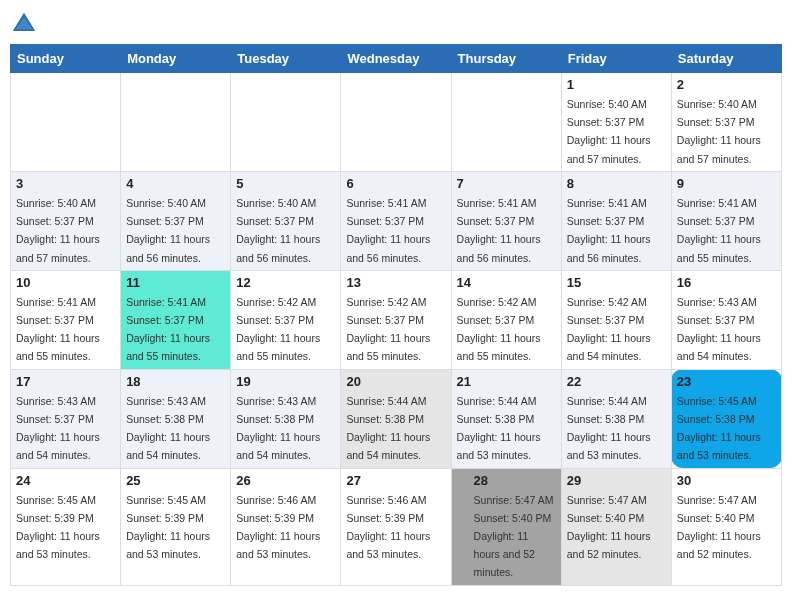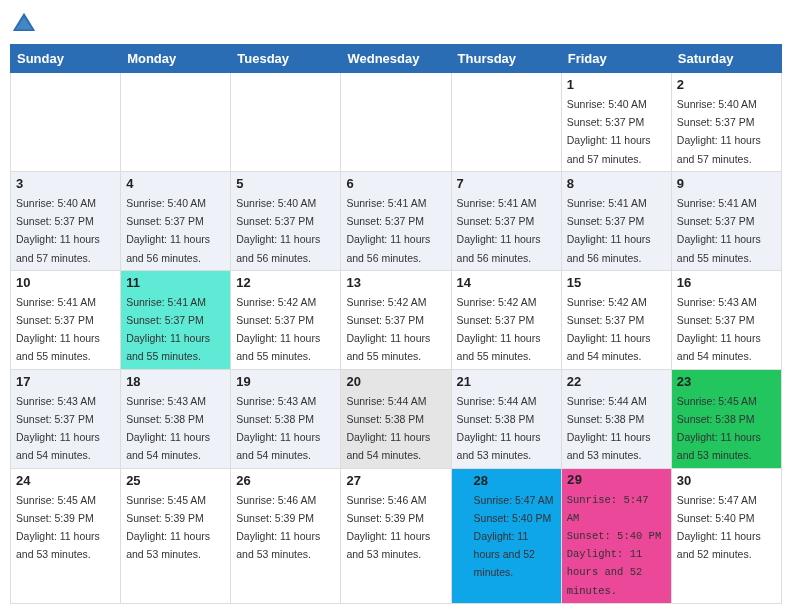--- a/index.html
+++ b/index.html
@@ -195,41 +195,41 @@
 Daylight: 11 hours and 54 minutes.</span></td>
         <td style="background: #e5e5e5;"><span class="day-num">20</span><span class="day-info" style="white-space: pre-line;">Sunrise: 5:44 AM
 Sunset: 5:38 PM
 Daylight: 11 hours and 54 minutes.</span></td>
         <td style="background: rgb(238, 241, 248);"><span class="day-num">21</span><span class="day-info" style="white-space: pre-line;">Sunrise: 5:44 AM
 Sunset: 5:38 PM
 Daylight: 11 hours and 53 minutes.</span></td>
         <td style="background: rgb(238, 241, 248);"><span class="day-num">22</span><span class="day-info" style="white-space: pre-line;">Sunrise: 5:44 AM
 Sunset: 5:38 PM
 Daylight: 11 hours and 53 minutes.</span></td>
-        <td style="background: #22c55e;"><span class="day-num">23</span><span class="day-info" style="white-space: pre-line;">Sunrise: 5:45 AM
+        <td style="background: #0ea5e9; border-radius: 12px;"><span class="day-num">23</span><span class="day-info" style="white-space: pre-line;">Sunrise: 5:45 AM
 Sunset: 5:38 PM
 Daylight: 11 hours and 53 minutes.</span></td>
       </tr>
       <tr>
         <td style="background: rgb(255, 255, 255);"><span class="day-num">24</span><span class="day-info" style="white-space: pre-line;">Sunrise: 5:45 AM
 Sunset: 5:39 PM
 Daylight: 11 hours and 53 minutes.</span></td>
         <td style="background: rgb(255, 255, 255);"><span class="day-num">25</span><span class="day-info" style="white-space: pre-line;">Sunrise: 5:45 AM
 Sunset: 5:39 PM
 Daylight: 11 hours and 53 minutes.</span></td>
         <td style="background: rgb(255, 255, 255);"><span class="day-num">26</span><span class="day-info" style="white-space: pre-line;">Sunrise: 5:46 AM
 Sunset: 5:39 PM
 Daylight: 11 hours and 53 minutes.</span></td>
         <td style="background: rgb(255, 255, 255);"><span class="day-num">27</span><span class="day-info" style="white-space: pre-line;">Sunrise: 5:46 AM
 Sunset: 5:39 PM
 Daylight: 11 hours and 53 minutes.</span></td>
-        <td style="background: #0ea5e9; padding-left: 22px;"><span class="day-num">28</span><span class="day-info" style="white-space: pre-line;">Sunrise: 5:47 AM
+        <td style="background: #a3a3a3; padding-left: 22px;"><span class="day-num">28</span><span class="day-info" style="white-space: pre-line;">Sunrise: 5:47 AM
 Sunset: 5:40 PM
 Daylight: 11 hours and 52 minutes.</span></td>
-        <td style="background: #ec4899; font-family: Liberation Mono, monospace;"><span class="day-num">29</span><span class="day-info" style="white-space: pre-line;">Sunrise: 5:47 AM
+        <td style="background: #e5e5e5;"><span class="day-num">29</span><span class="day-info" style="white-space: pre-line;">Sunrise: 5:47 AM
 Sunset: 5:40 PM
 Daylight: 11 hours and 52 minutes.</span></td>
         <td style="background: rgb(255, 255, 255); margin-top: 40px;"><span class="day-num">30</span><span class="day-info" style="white-space: pre-line;">Sunrise: 5:47 AM
 Sunset: 5:40 PM
 Daylight: 11 hours and 52 minutes.</span></td>
       </tr>
     </tbody>
 </table>
 
 </body></html>

